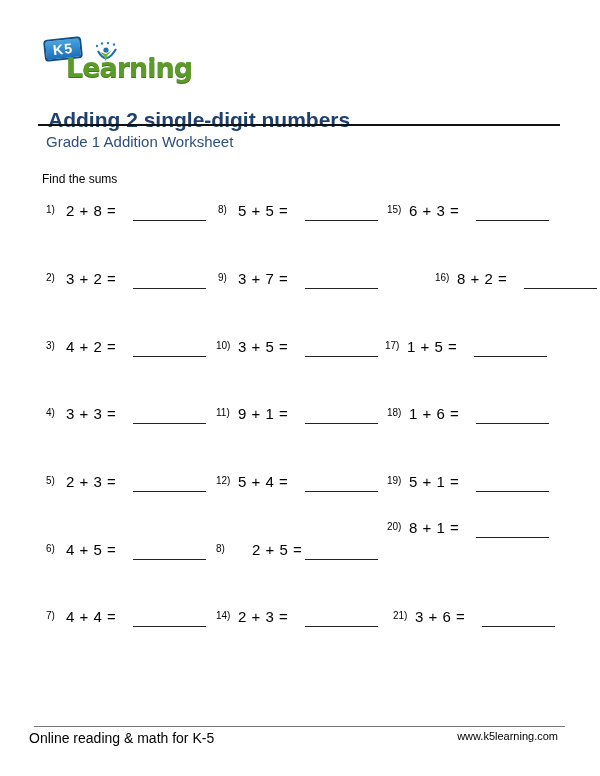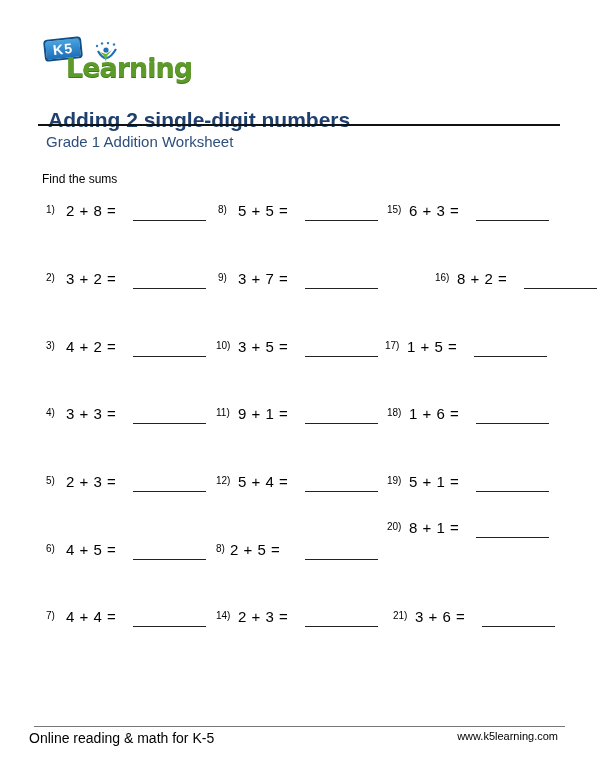--- a/index.html
+++ b/index.html
@@ -226,21 +226,21 @@
   <span class="expr" style="left:22px;">9 + 1 =</span>
   <div class="answer-line" style="left:89px;"></div>
 </div>
 <div class="problem" style="left:216px; top:473px;">
   <span class="num">12)</span>
   <span class="expr" style="left:22px;">5 + 4 =</span>
   <div class="answer-line" style="left:89px;"></div>
 </div>
 <div class="problem" style="left:216px; top:541px;">
   <span class="num">8)</span>
-  <span class="expr" style="left:14px;">2 + 5 =</span>
+  <span class="expr" style="left:36px;">2 + 5 =</span>
   <div class="answer-line" style="left:89px;"></div>
 </div>
 <div class="problem" style="left:216px; top:608px;">
   <span class="num">14)</span>
   <span class="expr" style="left:22px;">2 + 3 =</span>
   <div class="answer-line" style="left:89px;"></div>
 </div>
 
 <div class="problem" style="left:387px; top:202px;">
   <span class="num">15)</span>

